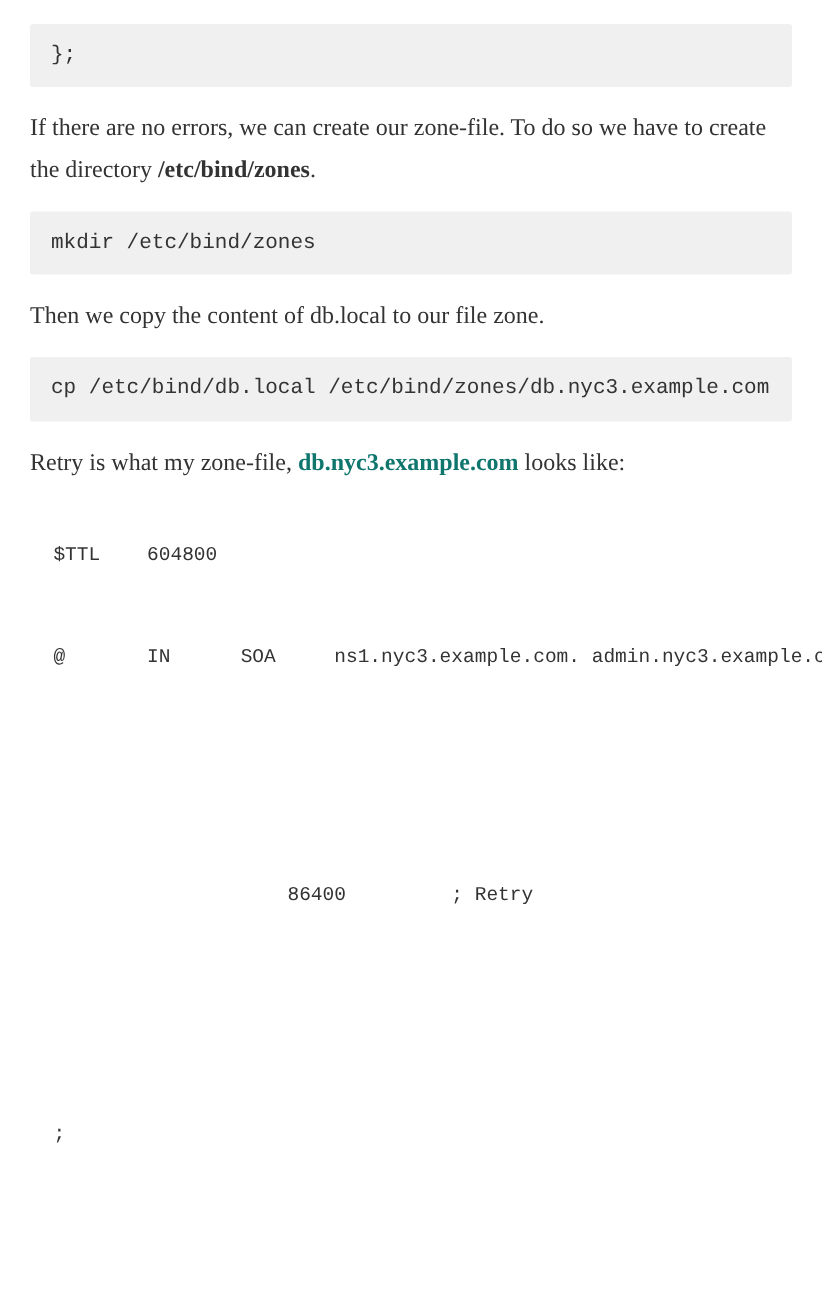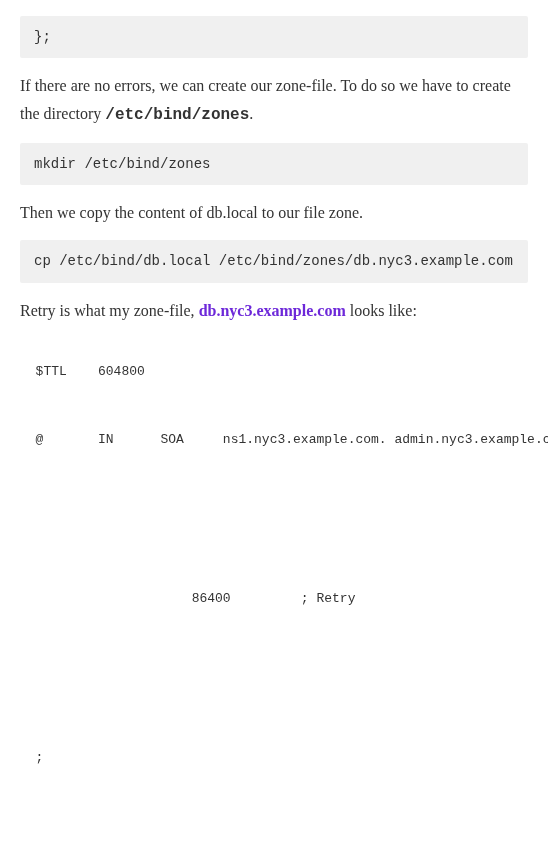--- a/index.html
+++ b/index.html
@@ -22,37 +22,36 @@
     .prose-text {
       font-family: Georgia, 'Times New Roman', serif;
       font-size: 16px;
       color: #333;
       line-height: 1.7;
       margin-bottom: 14px;
     }
 
     .prose-text strong, b {
       font-weight: bold;
-      font-family: Liberation Mono, monospace;
     }
 
     .code-block {
       background: #f0f0f0;
       font-family: 'Courier New', Courier, monospace;
       font-size: 14px;
       color: #333;
       padding: 10px 14px;
       margin-bottom: 14px;
       border-radius: 2px;
       white-space: pre;
       overflow-x: auto;
     }
 
     .link {
-      color: #6d28d9;
+      color: #0f766e;
       font-weight: bold;
       text-decoration: none;
     }
 
     .zone-file-block {
       font-family: 'Courier New', Courier, monospace;
       font-size: 13px;
       color: #333;
       line-height: 1.75;
       margin-bottom: 14px;

